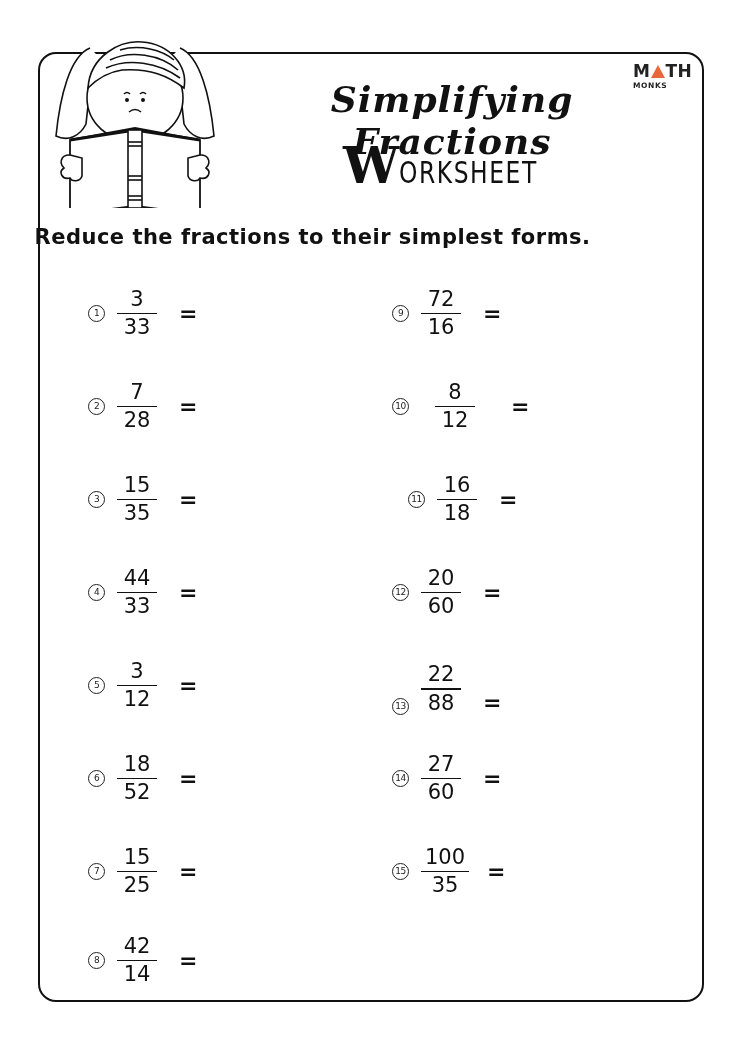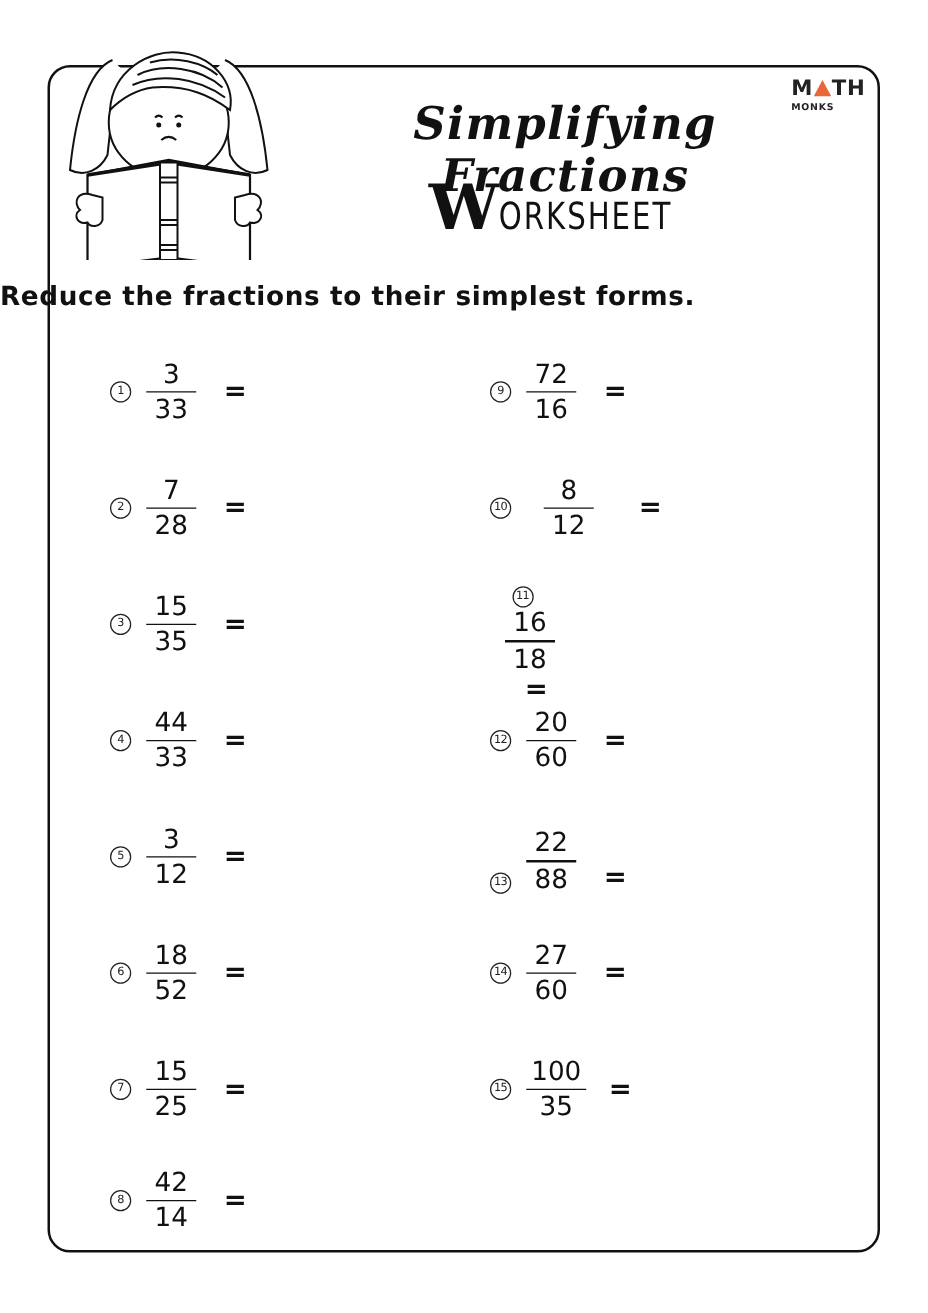--- a/index.html
+++ b/index.html
@@ -16,21 +16,21 @@
   .title1 {
     position: absolute; left: 232px; top: 78px; width: 440px; text-align: center;
     font-family: "DejaVu Serif", serif; font-style: italic; font-weight: bold; font-size: 36px; letter-spacing: 1px; color: #111;
   }
   .title2 {
     position: absolute; left: 300px; top: 138px; width: 320px; text-align: center; color: #111;
   }
   .title2 .big { font-family: "DejaVu Serif", serif; font-weight: bold; font-size: 50px; line-height: 56px; vertical-align: baseline; }
   .title2 .rest { font-family: "DejaVu Sans", sans-serif; font-size: 30px; letter-spacing: 2px; transform: scaleX(0.78); display: inline-block; transform-origin: left; vertical-align: baseline; }
   .instructions {
-    position: absolute; left: 0; top: 225px; width: 625px; text-align: left;
+    position: absolute; left: 0; top: 225px; width: 625px; text-align: center;
     font-family: "DejaVu Sans", sans-serif; font-weight: bold; font-size: 21px; letter-spacing: 0.5px; color: #111;
   }
   .problem { position: absolute; height: 60px; display: flex; align-items: center; }
   .num-circle {
     width: 15px; height: 15px; border: 1.2px solid #222; border-radius: 50%;
     font-size: 9px; line-height: 15px; text-align: center; color: #222; letter-spacing: -0.5px;
   }
   .frac { display: inline-flex; flex-direction: column; align-items: center; margin-left: 12px; min-width: 40px; }
   .frac .n, .frac .d { font-size: 21px; line-height: 24px; color: #111; }
   .frac .bar { width: 100%; height: 1.6px; background: #111; margin: 2px 0 1px 0; }
@@ -172,21 +172,21 @@
 </div>
 <div class="problem" style="left:392px; top:376px;gap:14px;">
   <div class="num-circle">10</div>
   <div class="frac">
       <span class="n">8</span>
       <span class="bar"></span>
       <span class="d">12</span>
     </div>
   <span class="eq">=</span>
 </div>
-<div class="problem" style="left:392px; top:469px;flex-direction:column;">
+<div class="problem" style="left:408px; top:469px;">
   <div class="num-circle">11</div>
   <div class="frac">
       <span class="n">16</span>
       <span class="bar"></span>
       <span class="d">18</span>
     </div>
   <span class="eq">=</span>
 </div>
 <div class="problem" style="left:392px; top:562px;">
   <div class="num-circle">12</div>

